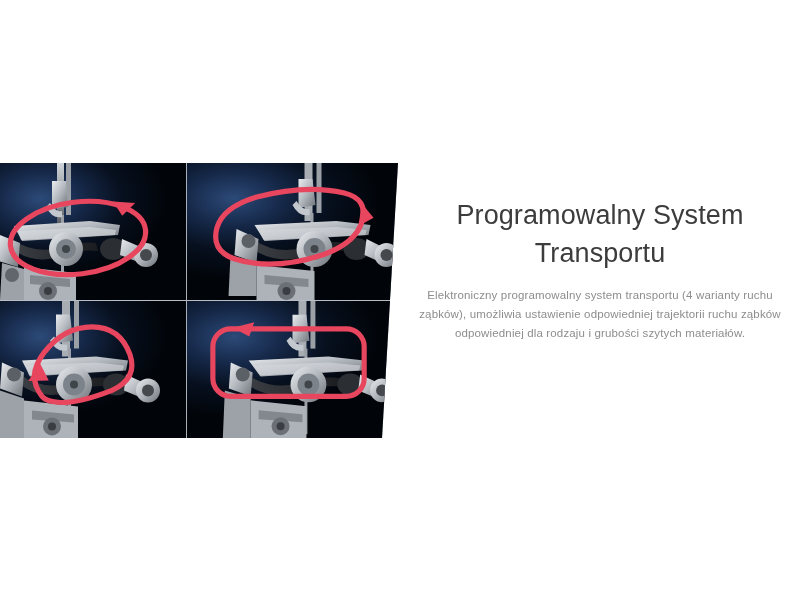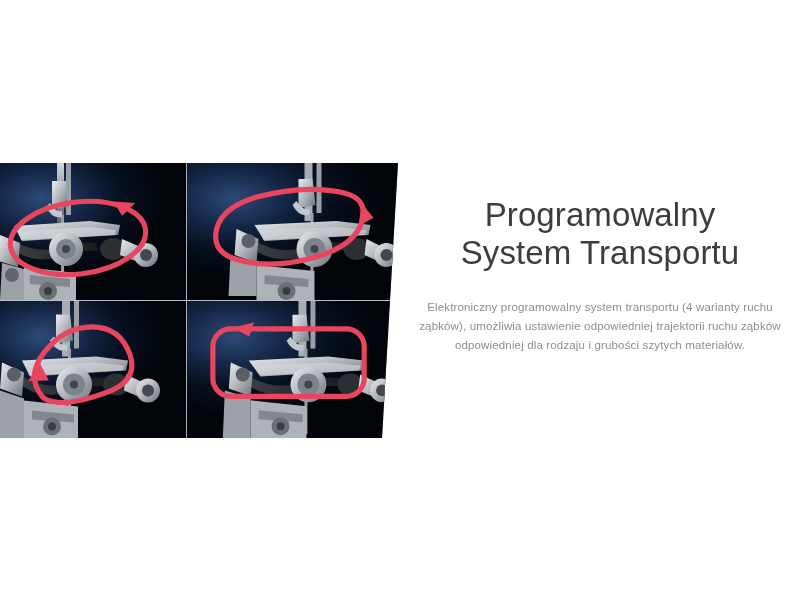--- a/index.html
+++ b/index.html
@@ -71,30 +71,30 @@
     position: absolute;
     left: 404px;
     top: 196px;
     width: 392px;
     text-align: center;
   }
 
   .headline {
     margin: 0;
     font-family: "Liberation Sans", sans-serif;
-    font-size: 33px;
+    font-size: 27px;
     line-height: 38px;
     font-weight: 400;
     color: #3c3c3c;
     letter-spacing: 0.1px;
     padding: 0 26px;
   }
 
   .subcopy {
-    margin: 26px auto 0;
+    margin: 14px auto 0;
     width: 364px;
     font-family: "Liberation Sans", sans-serif;
     font-size: 11.5px;
     line-height: 19px;
     font-weight: 400;
     color: #8d8d8d;
     letter-spacing: 0.15px;
   }
 </style>
 </head>

